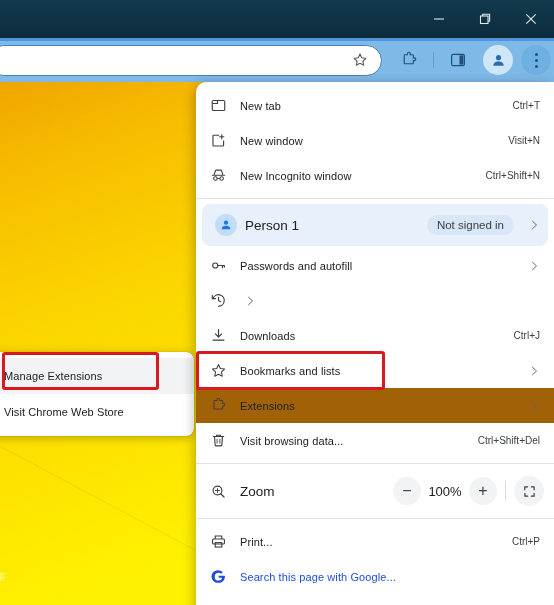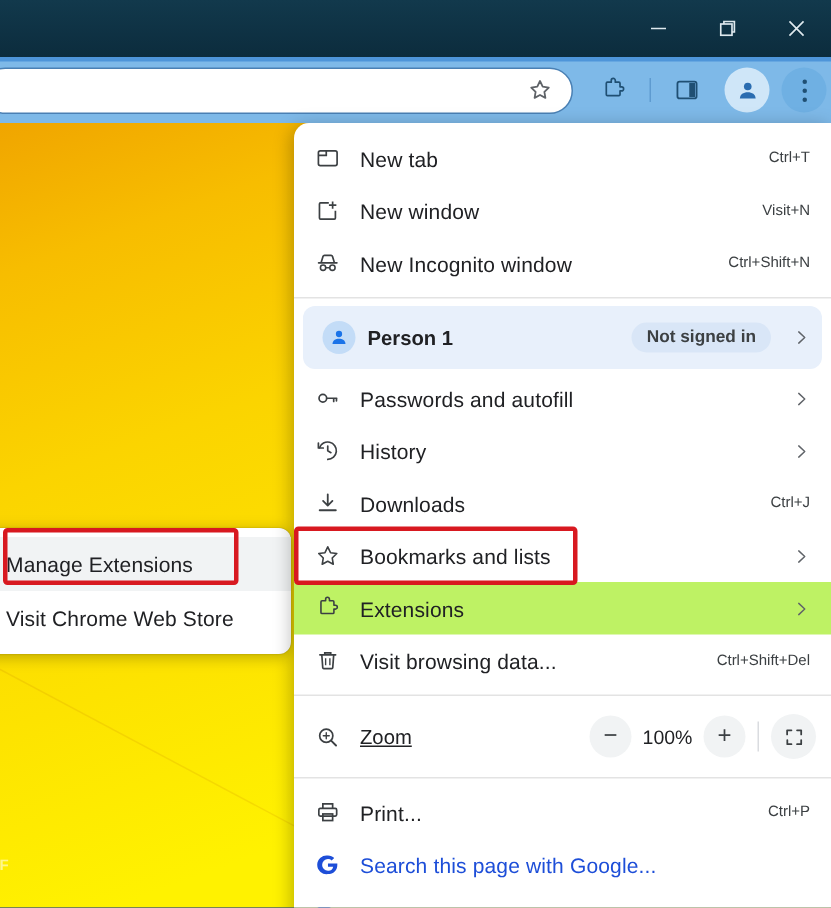--- a/index.html
+++ b/index.html
@@ -126,57 +126,56 @@
     display: flex; align-items: center;
     height: 35px; padding: 0 14px 0 0;
     cursor: default;
   }
   .mi .ic {
     width: 44px; min-width: 44px;
     display: flex; align-items: center; justify-content: center;
     color: #3c4043;
   }
   .mi .lbl {
-    flex: 1; font-size: 14px; color: #202124; letter-spacing: 0.1px;
+    flex: 1; font-size: 11px; color: #202124; letter-spacing: 0.1px;
     white-space: nowrap;
   }
   .mi .accel {
     font-size: 10px; color: #3c4043; margin-left: 10px; white-space: nowrap;
   }
   .mi .chev { width: 16px; color: #5f6368; display:flex; align-items:center; justify-content:flex-end; }
   .mi.dim .lbl, .mi.dim .ic { color: #1d4ed8; }
 
-  .mi.hover { background: #bef264; }
+  .mi.hover { background: #a16207; }
 
   .divider { height: 1px; background: #e3e3e3; margin: 5px 0; }
 
   
   .profile-row {
     display: flex; align-items: center;
     height: 42px; margin: 2px 6px; border-radius: 8px;
     background: #e8f0fb;
-    font-weight: bold;
   }
   .profile-row .ic { width: 38px; min-width: 38px; display:flex; align-items:center; justify-content:center; margin-left: 5px; }
   .pav {
     width: 22px; height: 22px; border-radius: 50%;
     background: #c3dcf7; display: flex; align-items: center; justify-content: center;
     color: #1a73e8;
   }
   .profile-row .lbl { flex: 1; font-size: 13.5px; color: #202124; }
   .badge {
     font-size: 11.5px; color: #3c4043; background: #d9e6f7;
     border-radius: 11px; padding: 4px 10px; margin-right: 6px; white-space: nowrap;
   }
   .profile-row .chev { width: 20px; color: #5f6368; margin-right: 8px; display:flex; justify-content:flex-end;}
 
   
   .zoom-row { display: flex; align-items: center; height: 44px; }
   .zoom-row .ic { width: 44px; min-width: 44px; display:flex; align-items:center; justify-content:center; color:#3c4043;}
-  .zoom-row .lbl { flex: 1; font-size: 13.5px; color: #202124; text-decoration: underline; }
+  .zoom-row .lbl { flex: 1; font-size: 13.5px; color: #202124; }
   .zbtn {
     width: 28px; height: 28px; border-radius: 50%;
     background: #f1f3f4; display: flex; align-items: center; justify-content: center;
     color: #3c4043; font-size: 16px; line-height: 1;
   }
   .zval { font-size: 13px; color: #202124; width: 48px; text-align: center; }
   .zsep { width: 1px; height: 20px; background: #dadce0; margin: 0 8px; }
   .zfull {
     width: 30px; height: 30px; border-radius: 50%;
     background: #f1f3f4; display:flex; align-items:center; justify-content:center;
@@ -359,21 +358,20 @@
     </div>
 
     <div class="mi">
       <span class="ic">
         <svg width="17" height="17" viewBox="0 0 24 24">
           <path d="M4.2 9.2A8.2 8.2 0 1112 20.2" stroke="currentColor" stroke-width="1.6" fill="none" stroke-linecap="round"></path>
           <path d="M3.2 4.8v4.6h4.6" stroke="currentColor" stroke-width="1.6" fill="none" stroke-linecap="round" stroke-linejoin="round"></path>
           <path d="M12 7.6V12l3 1.8" stroke="currentColor" stroke-width="1.6" fill="none" stroke-linecap="round"></path>
         </svg>
       </span>
-      <span class="lbl">History</span>
       <span class="chev">
         <svg width="12" height="12" viewBox="0 0 24 24">
             <path d="M9 4.5l8 7.5-8 7.5" stroke="currentColor" stroke-width="1.9" fill="none" stroke-linecap="round" stroke-linejoin="round"></path>
           </svg>
       </span>
     </div>
 
     <div class="mi">
       <span class="ic">
         <svg width="17" height="17" viewBox="0 0 24 24">

